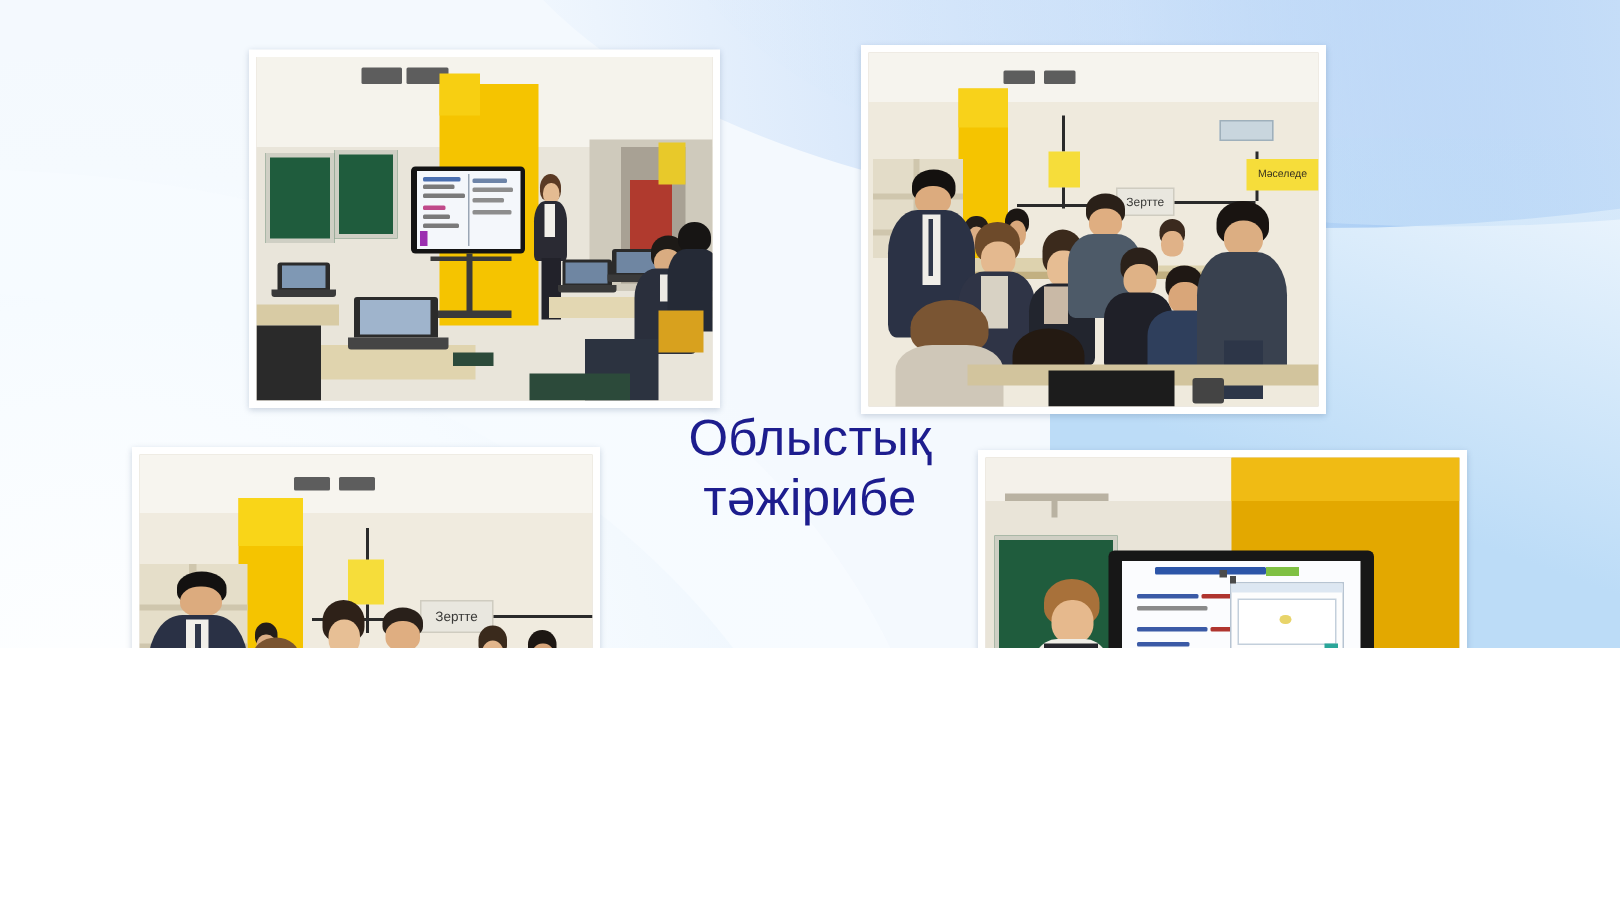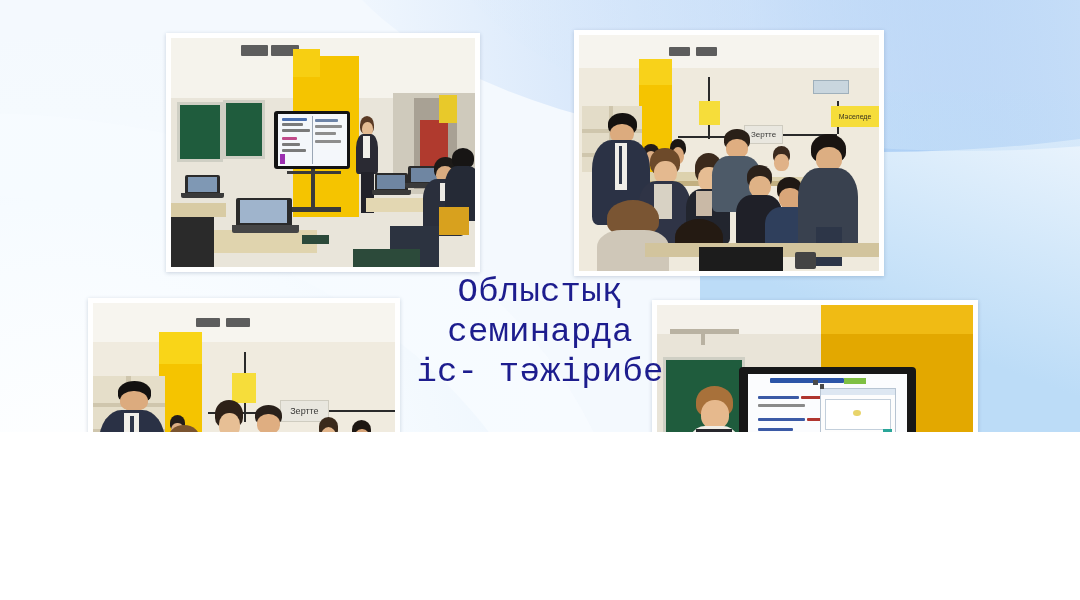--- a/index.html
+++ b/index.html
@@ -105,21 +105,21 @@
   .codeline{position:absolute;height:3px;border-radius:1px;}
 
   
   .caption{
     position:absolute;left:408px;top:272px;width:264px;
     text-align:center;color:#1d1d8e;
     font-size:34px;line-height:40px;font-weight:400;
     letter-spacing:.2px;
     text-shadow:0 1px 0 rgba(255,255,255,.5);
   }
-  .caption div{white-space:nowrap;font-family:Liberation Mono, monospace;}
+  .caption div{white-space:nowrap;}
 </style>
 </head>
 <body>
 
 <div class="slide">
 
   <div class="bg-base"></div>
   <div class="sw sw-a"></div>
   <div class="sw sw-b"></div>
   <div class="sw sw-c"></div>
@@ -482,17 +482,16 @@
         <div class="hair" style="left:12%;top:0;width:76%;height:54%;background:#2c1f15;"></div>
         <div class="torso" style="left:0;top:48%;width:100%;height:56%;background:#3a2c20;"></div>
       </div>
       <div style="position:absolute;left:88%;top:78%;width:12%;height:10%;background:#2b2b2b;"></div>
       <div style="position:absolute;left:84%;top:88%;width:16%;height:12%;background:#e8e4da;"></div>
     </div>
   </div>
 
   <div class="caption">
     <div>Облыстық</div>
-    <div>семинарда</div>
-    <div>іс- тәжірибе</div>
+    <div>тәжірибе</div>
   </div>
 
 </div>
 
 </body></html>

